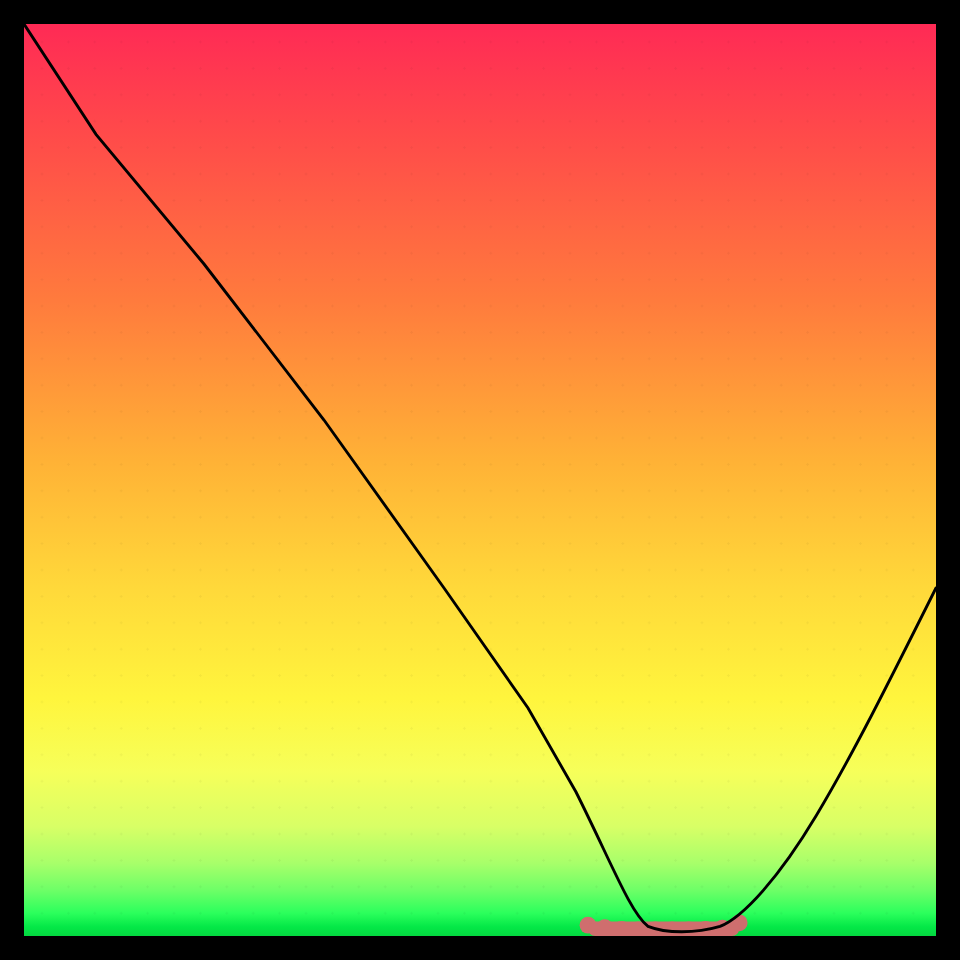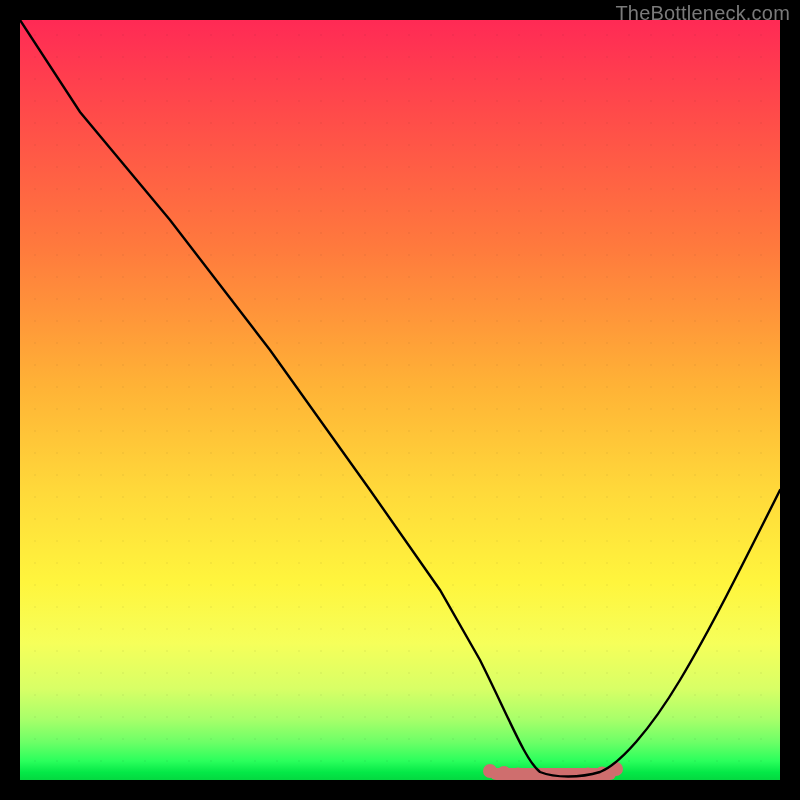--- a/index.html
+++ b/index.html
@@ -103,14 +103,13 @@
          L 250 330
          L 350 470
          L 420 570
          L 460 640
          C 490 700, 505 740, 520 752
          C 535 758, 560 758, 580 752
          C 600 744, 630 710, 660 660
          C 690 610, 720 550, 760 470" fill="none" stroke="#000" stroke-width="2.4" stroke-linecap="round"></path>
   </svg>
 
-  <div class="attribution">TheBottleneck.com</div>
 </div>
 
 </body></html>

